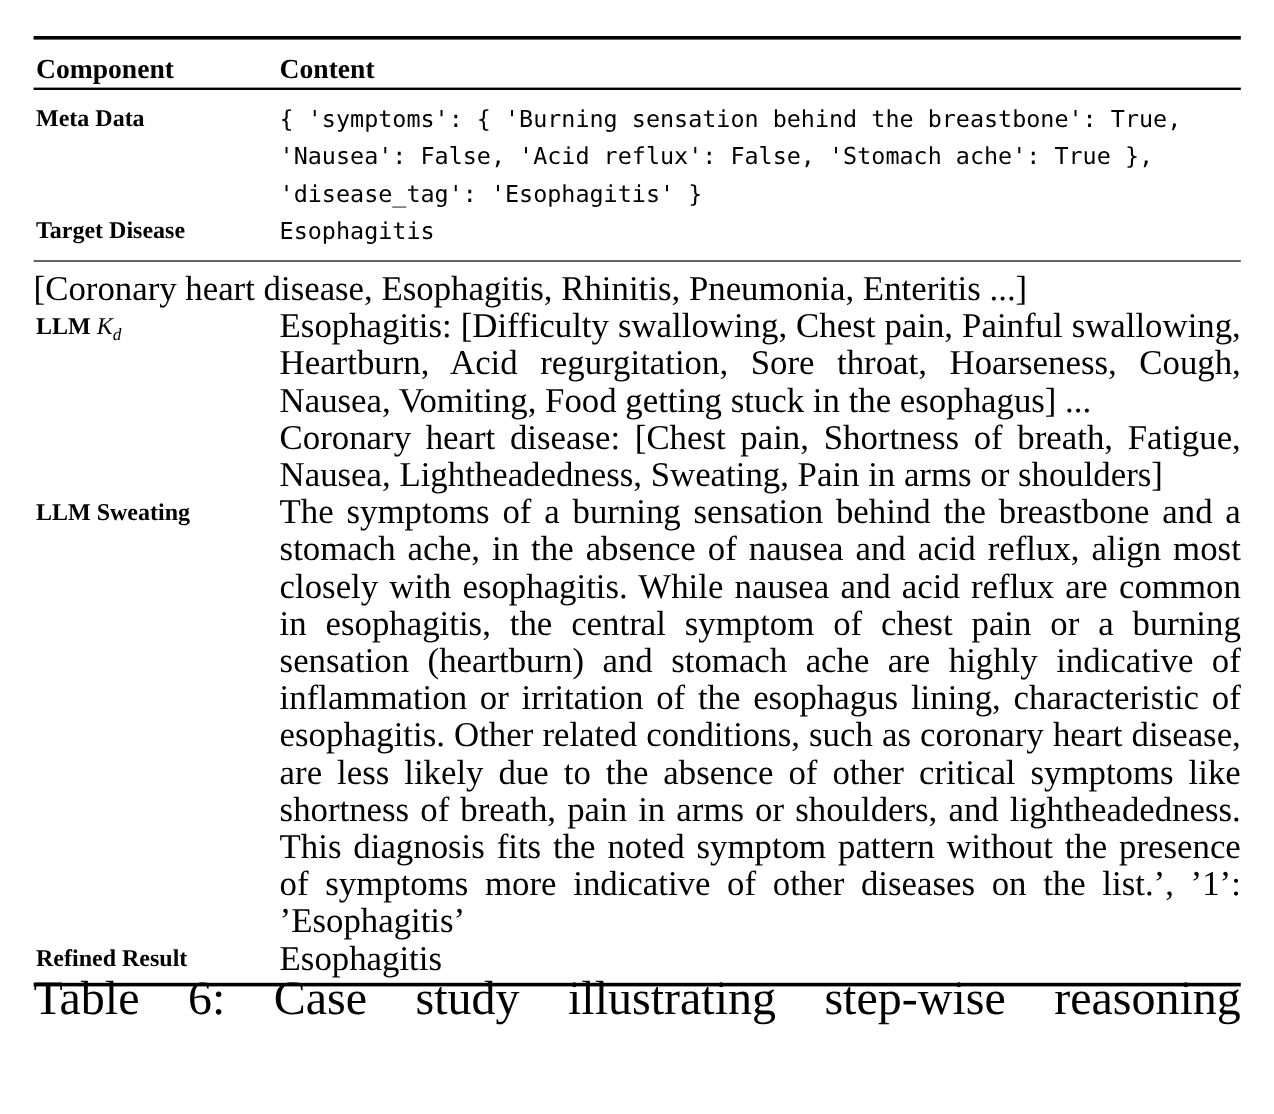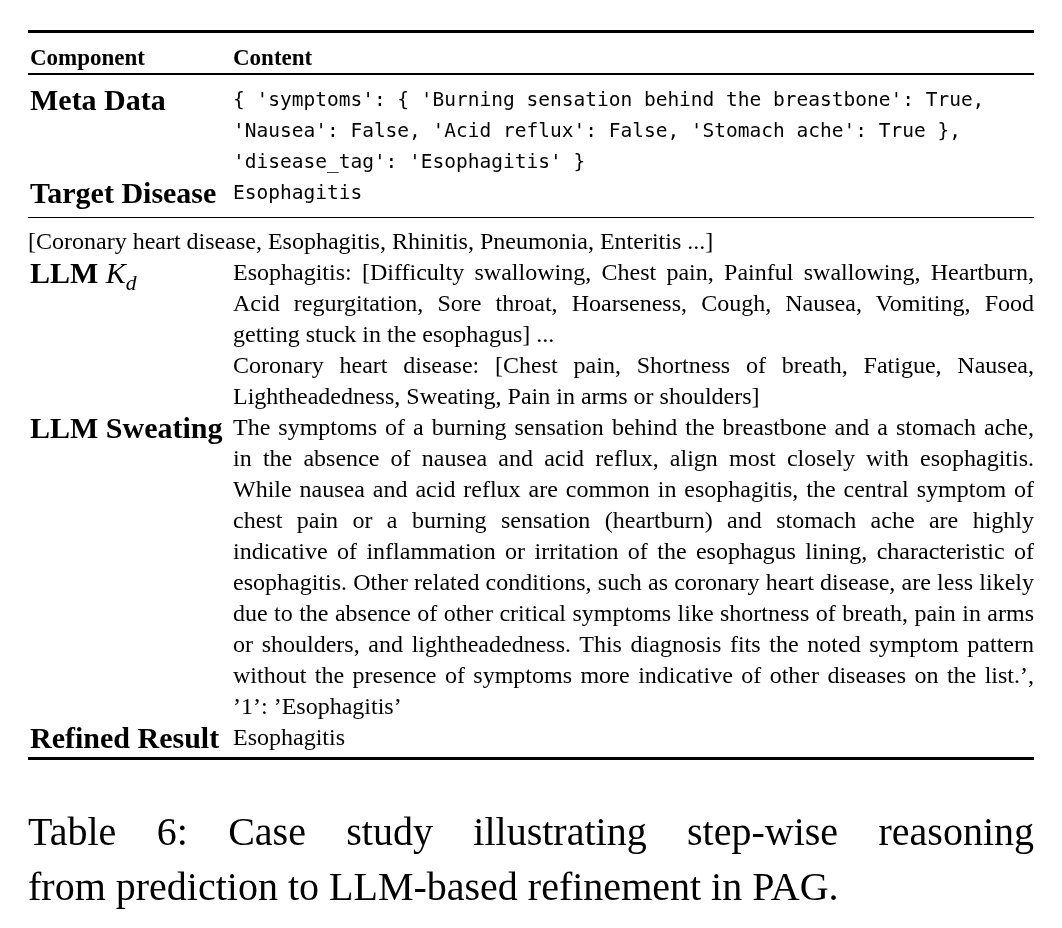--- a/index.html
+++ b/index.html
@@ -18,28 +18,28 @@
     margin-top: 13px;
   }
   .rule { width: 100%; background: #000; }
   .rule.heavy { height: 2.5px; }
   .rule.light { height: 1.5px; }
 
   .trow { display: flex; align-items: flex-start; }
   .label-cell {
     width: 205px; flex: 0 0 205px;
     font-weight: bold;
-    font-size: 30px;
+    font-size: 20px;
     line-height: 31px;
     padding-left: 2px;
   }
   .content-cell {
     flex: 1 1 auto;
     width: 801px;
-    font-size: 24px;
+    font-size: 29px;
     line-height: 31px;
   }
   .serif-content { text-align: justify; }
   .mono-content {
     font-family: "DejaVu Sans Mono", "Liberation Mono", monospace;
     font-size: 19.5px;
     line-height: 31px;
     text-align: left;
   }
   .header-row { padding: 10px 0 1px 0; }
@@ -112,14 +112,13 @@
       <div class="label-cell">Refined Result</div>
       <div class="content-cell serif-content">Esophagitis</div>
     </div>
   </div>
 
   <div class="rule heavy"></div>
 </div>
 
 <div class="caption">
   <span class="caption-line1">Table 6:  Case study illustrating step-wise reasoning</span>
-  <span class="caption-line2">from prediction to LLM-based refinement in PAG.</span>
 </div>
 
 </body></html>

